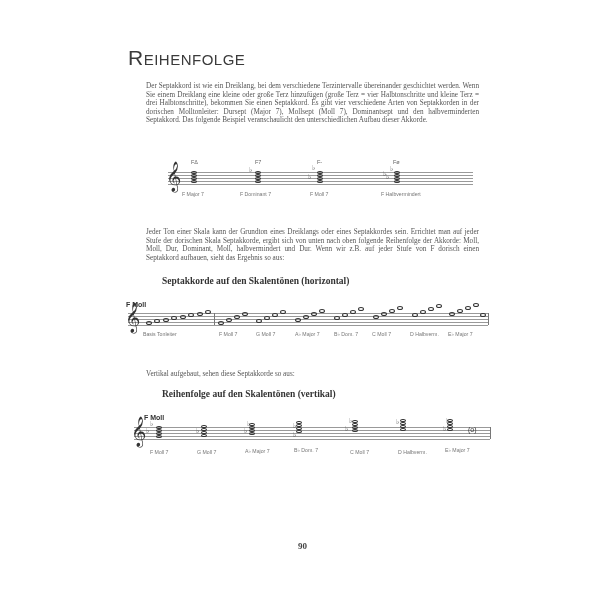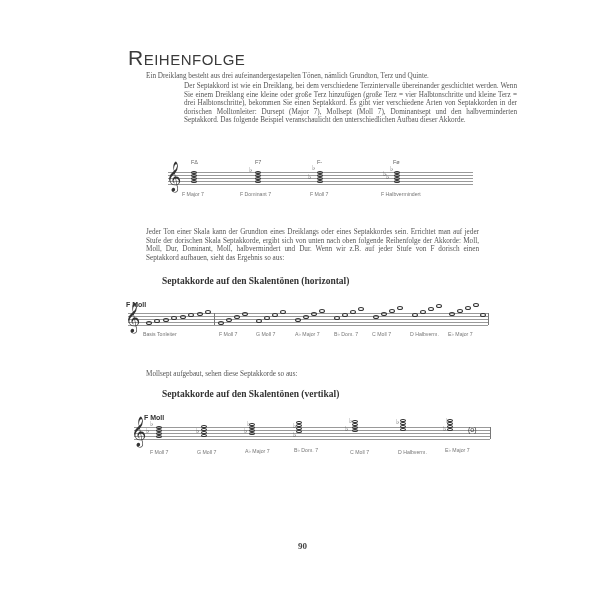--- a/index.html
+++ b/index.html
@@ -1,21 +1,21 @@
 <!DOCTYPE html>
 <html><head>
   <meta charset="utf-8">
   <style>
     html, body { margin: 0; padding: 0; background: #ffffff; }
     body { width: 600px; height: 600px; position: relative; overflow: hidden; font-family: "Liberation Serif", serif; color: #4a4a4a; }
     .page { position: absolute; left: 0; top: 0; width: 600px; height: 600px; }
     .title { position: absolute; left: 128px; top: 46px; font-family: "Liberation Sans", sans-serif; font-size: 21px; letter-spacing: 0.5px; color: #3b3b3b; font-variant: small-caps; font-weight: normal; }
     .para { position: absolute; left: 146px; width: 333px; font-size: 7.2px; line-height: 8.6px; color: #555; text-align: justify; }
     .p1 { top: 72px; }
-    .p2 { top: 82px; margin-left: 38px; }
+    .p2 { top: 82px; }
     .p3 { top: 228px; }
     .p4 { top: 370px; }
     .subhead { position: absolute; left: 122px; font-family: "Liberation Serif", serif; font-weight: bold; font-size: 9.5px; color: #333; padding-left: 40px; }
     .sh1 { top: 276px; }
     .sh2 { top: 389px; }
     .key { position: absolute; font-family: "Liberation Sans", sans-serif; font-weight: bold; font-size: 7px; color: #333; }
     .staff { position: absolute; }
     .staff .line { position: absolute; left: 0; right: 0; height: 0; border-top: 0.6px solid #999; }
     .clef { position: absolute; font-size: 26px; color: #333; font-family: "DejaVu Serif", serif; line-height: 1; }
     .lbl { position: absolute; font-family: "Liberation Sans", sans-serif; font-size: 5.2px; color: #777; white-space: nowrap; }
@@ -27,21 +27,20 @@
     .bar { position: absolute; width: 0; border-left: 0.7px solid #777; }
     .pagenum { position: absolute; left: 298px; top: 541px; font-family: "Liberation Serif", serif; font-weight: bold; font-size: 9px; color: #444; }
   </style>
 </head>
 <body>
 
 <div class="page">
 
   <div class="title">Reihenfolge</div>
 
-  <div class="para p1">Ein Dreiklang besteht aus drei aufeinandergestapelten Tönen, nämlich Grundton, Terz und Quinte.</div>
   <div class="para p2">Der Septakkord ist wie ein Dreiklang, bei dem verschiedene Terzintervalle übereinander geschichtet werden. Wenn Sie einem Dreiklang eine kleine oder große Terz hinzufügen (große Terz = vier Halbtonschritte und kleine Terz = drei Halbtonschritte), bekommen Sie einen Septakkord. Es gibt vier verschiedene Arten von Septakkorden in der dorischen Molltonleiter: Dursept (Major 7), Mollsept (Moll 7), Dominantsept und den halbverminderten Septakkord. Das folgende Beispiel veranschaulicht den unterschiedlichen Aufbau dieser Akkorde.</div>
 
   <div class="staff" style="left:168px; top:172px; width:305px; height:14px;">
     <div class="line" style="top:0px"></div>
     <div class="line" style="top:3px"></div>
     <div class="line" style="top:6px"></div>
     <div class="line" style="top:9px"></div>
     <div class="line" style="top:12px"></div>
   </div>
   <div class="clef" style="left:166px; top:163px;">𝄞</div>
@@ -150,23 +149,23 @@
 
   <div class="lbl" style="left:143px; top:331px;">Basis Tonleiter</div>
   <div class="lbl" style="left:219px; top:331px;">F Moll 7</div>
   <div class="lbl" style="left:256px; top:331px;">G Moll 7</div>
   <div class="lbl" style="left:295px; top:331px;">A♭ Major 7</div>
   <div class="lbl" style="left:334px; top:331px;">B♭ Dom. 7</div>
   <div class="lbl" style="left:372px; top:331px;">C Moll 7</div>
   <div class="lbl" style="left:410px; top:331px;">D Halbverm.</div>
   <div class="lbl" style="left:448px; top:331px;">E♭ Major 7</div>
 
-  <div class="para p4">Mollsept aufgebaut, sehen diese Septakkorde so aus:</div>
-
-  <div class="subhead sh2">Septakkorde auf den Skalentönen (vertikal)</div>
+  <div class="para p4">Vertikal aufgebaut, sehen diese Septakkorde so aus:</div>
+
+  <div class="subhead sh2">Reihenfolge auf den Skalentönen (vertikal)</div>
   <div class="key" style="left:144px; top:414px;">F Moll</div>
   <div class="staff" style="left:134px; top:427px; width:356px; height:14px;">
     <div class="line" style="top:0px"></div>
     <div class="line" style="top:3px"></div>
     <div class="line" style="top:6px"></div>
     <div class="line" style="top:9px"></div>
     <div class="line" style="top:12px"></div>
   </div>
   <div class="clef" style="left:131px; top:418px;">𝄞</div>
   <div class="flat" style="left:146px; top:428px;">♭</div>

